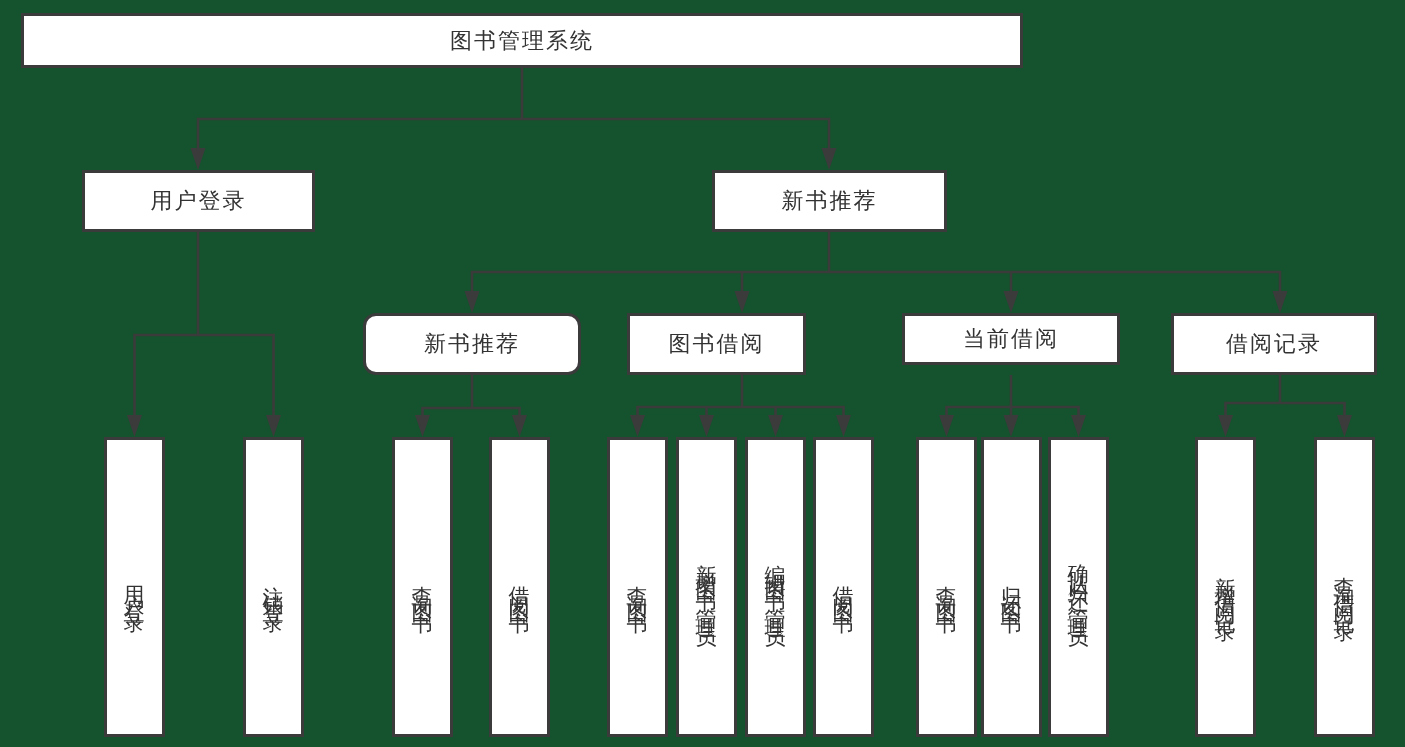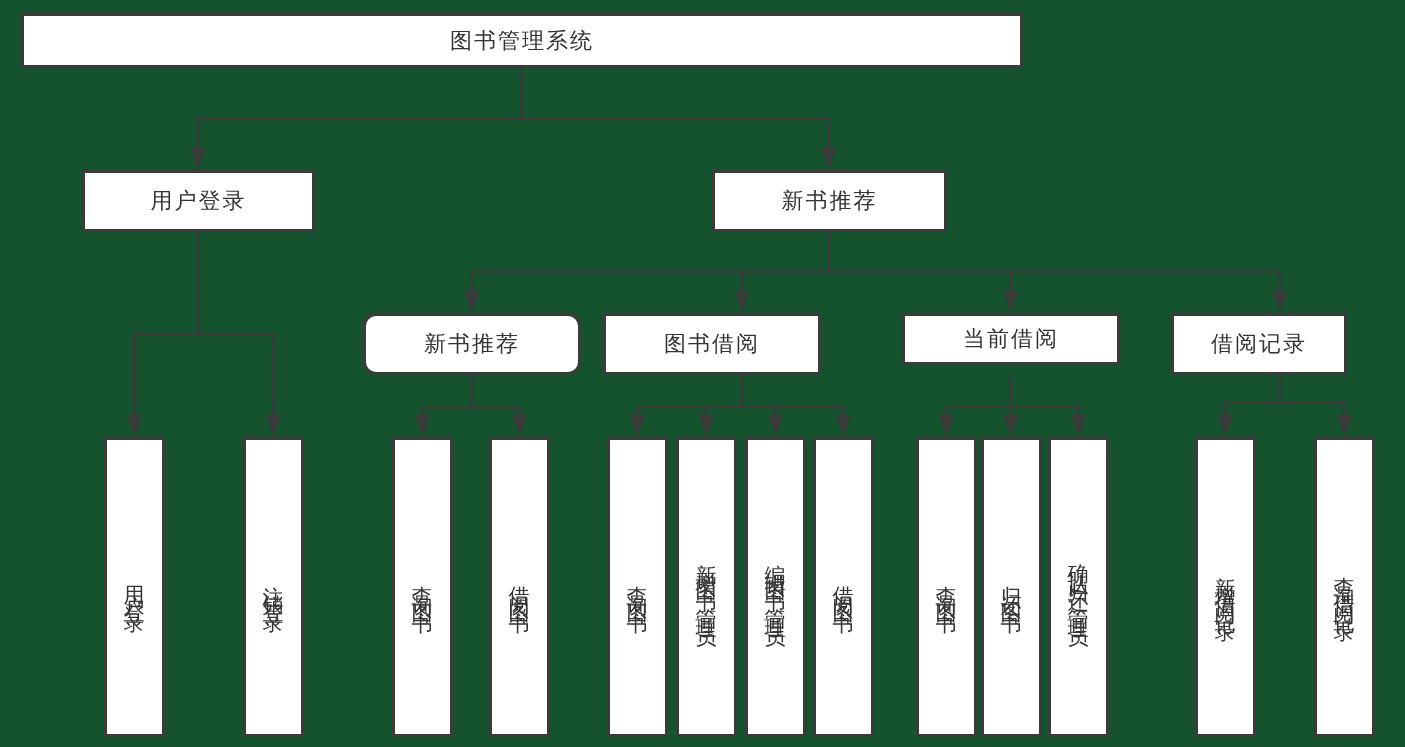--- a/index.html
+++ b/index.html
@@ -47,23 +47,23 @@
     color: #333333;
     z-index: 2;
   }
   
   #n-root   { left: 21px;  top: 13px;  width: 1002px; height: 55px; }
   
   #n-user-login { left: 82px;  top: 170px; width: 233px; height: 62px; }
   #n-book-mgmt  { left: 712px; top: 170px; width: 235px; height: 62px; }
   
   #n-recommend { left: 363px;  top: 313px; width: 218px; height: 62px; border-radius: 13px; }
-  #n-borrow    { left: 603px;  top: 313px; width: 218px; height: 62px; }
+  #n-borrow    { left: 627px;  top: 313px; width: 179px; height: 62px; }
   #n-current   { left: 902px;  top: 313px; width: 218px; height: 52px; }
-  #n-records   { left: 1171px; top: 313px; width: 176px; height: 62px; }
+  #n-records   { left: 1171px; top: 313px; width: 206px; height: 62px; }
   
   #l1  { left: 104px; }
   #l2  { left: 243px; }
   #l3  { left: 392px; }
   #l4  { left: 489px; }
   #l5  { left: 607px; }
   #l6  { left: 676px; }
   #l7  { left: 745px; }
   #l8  { left: 813px; }
   #l9  { left: 916px; }

